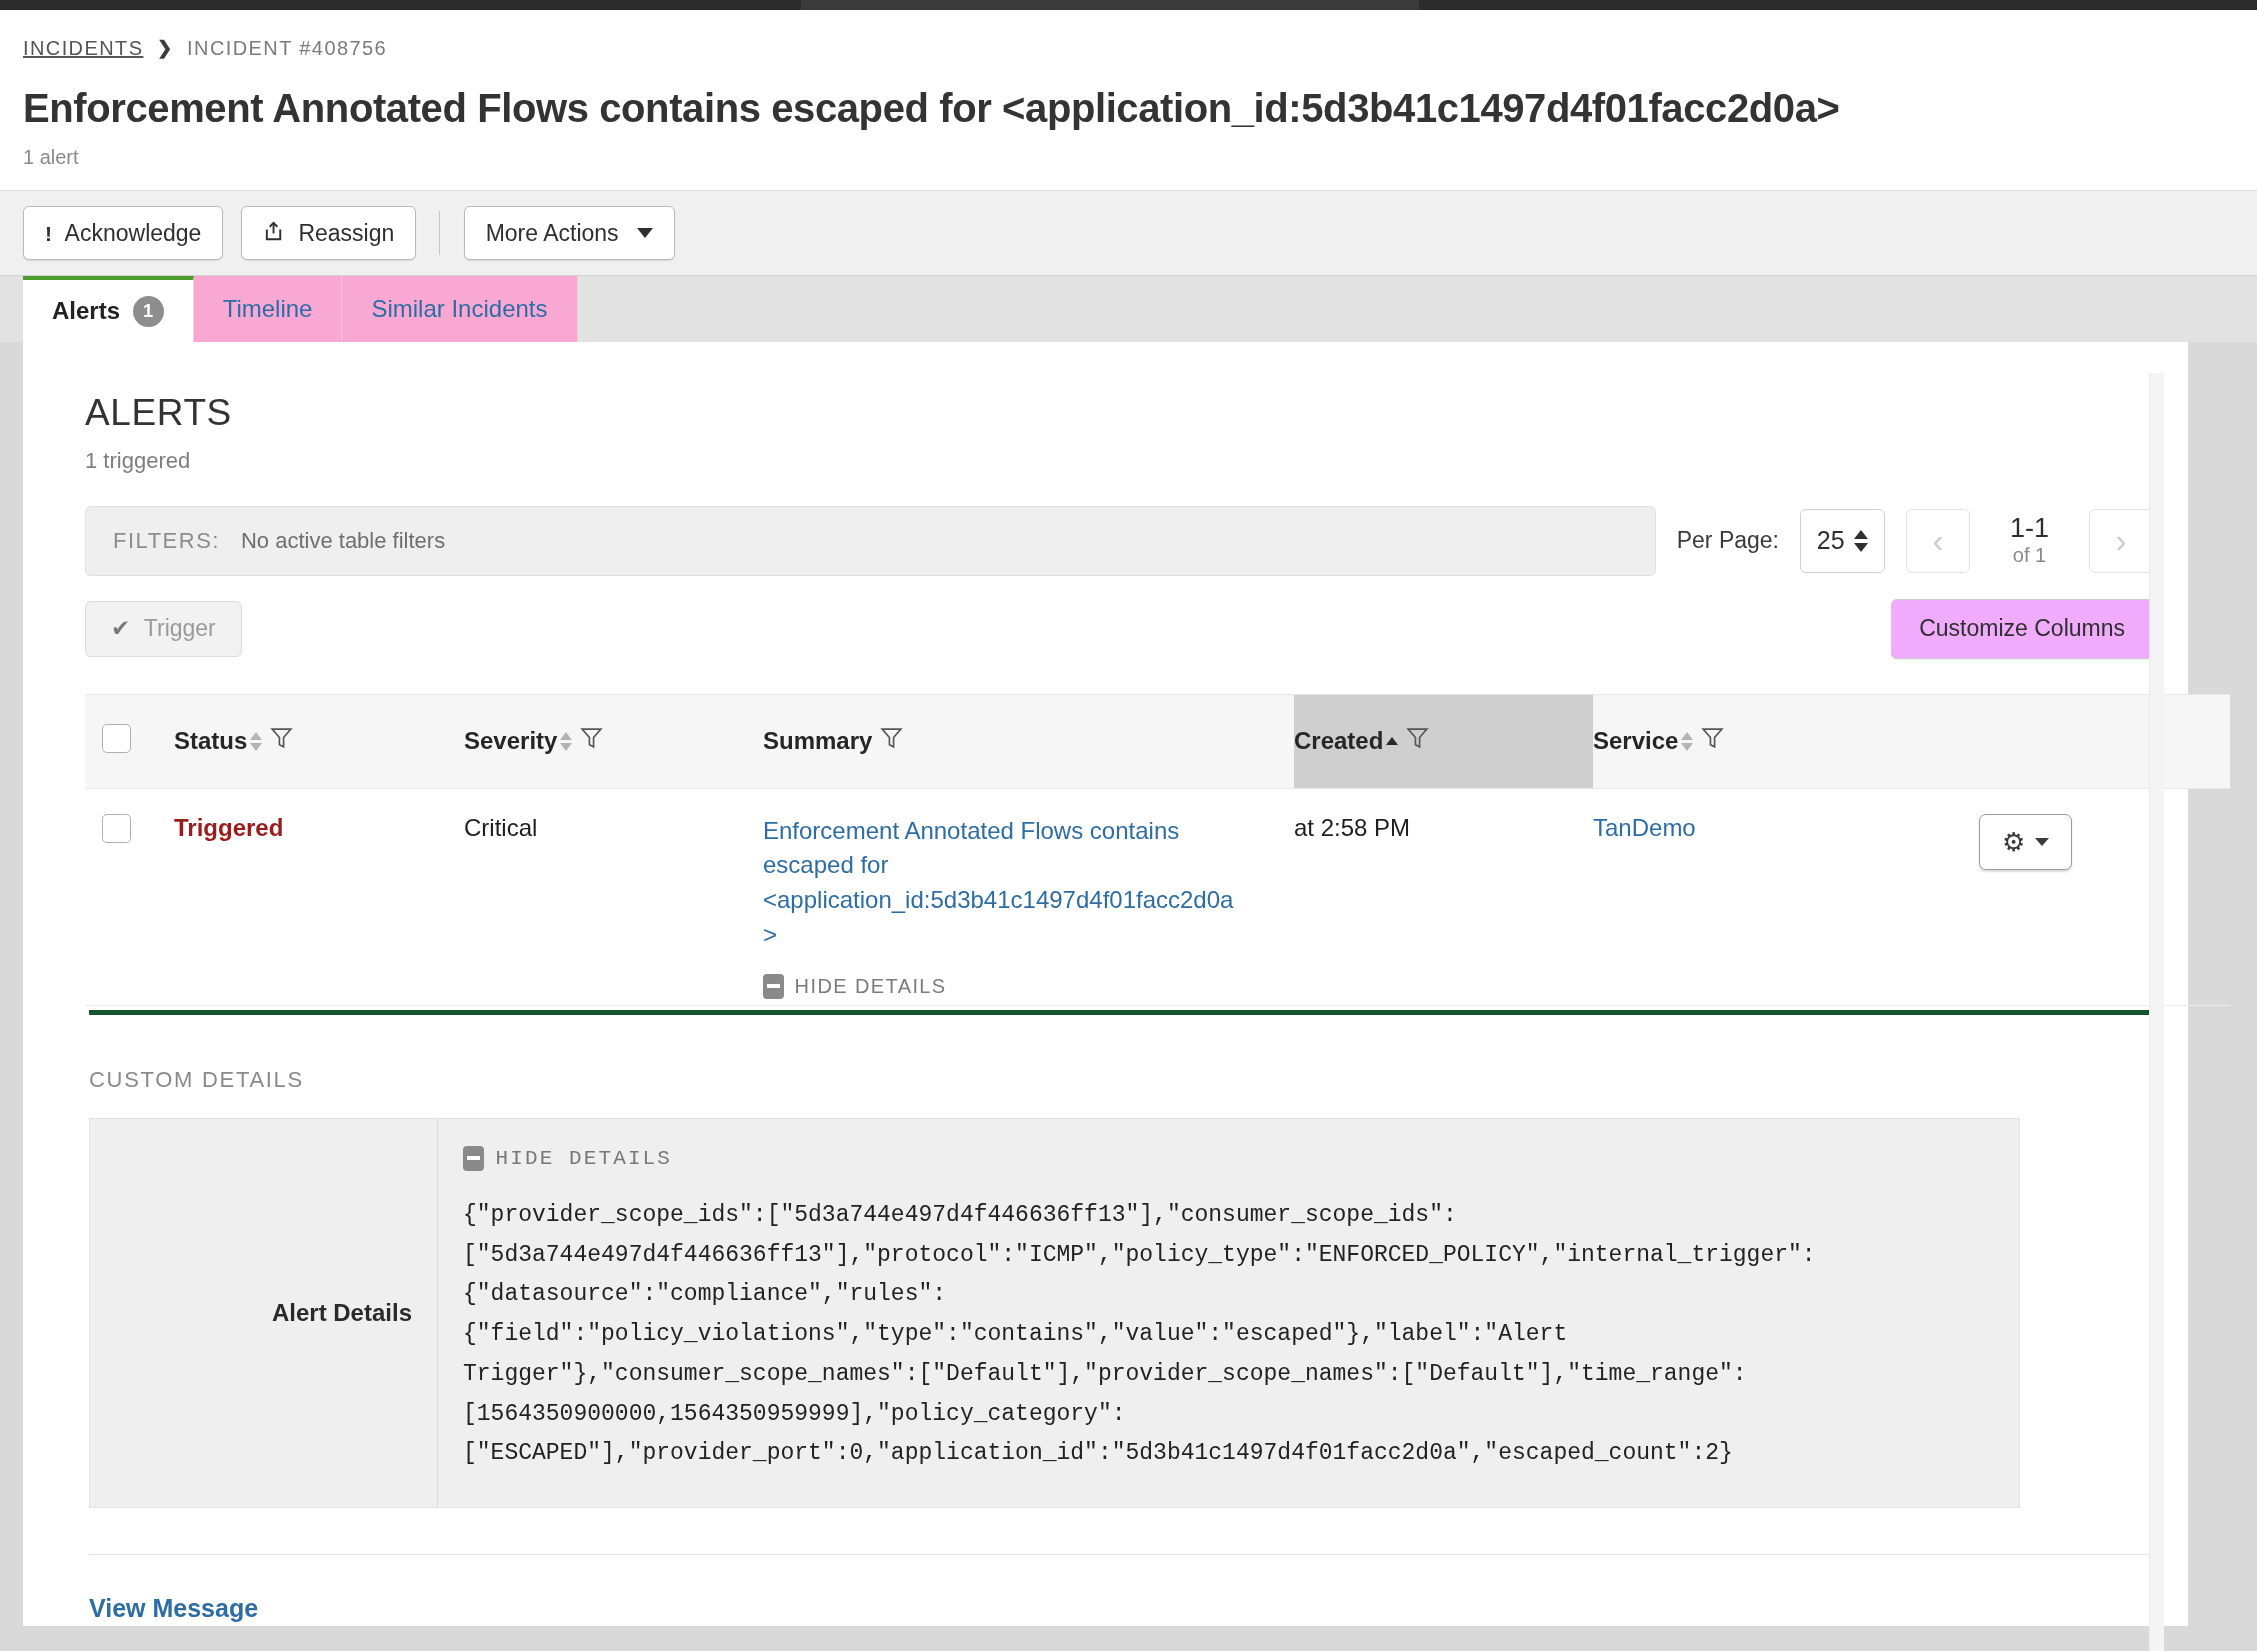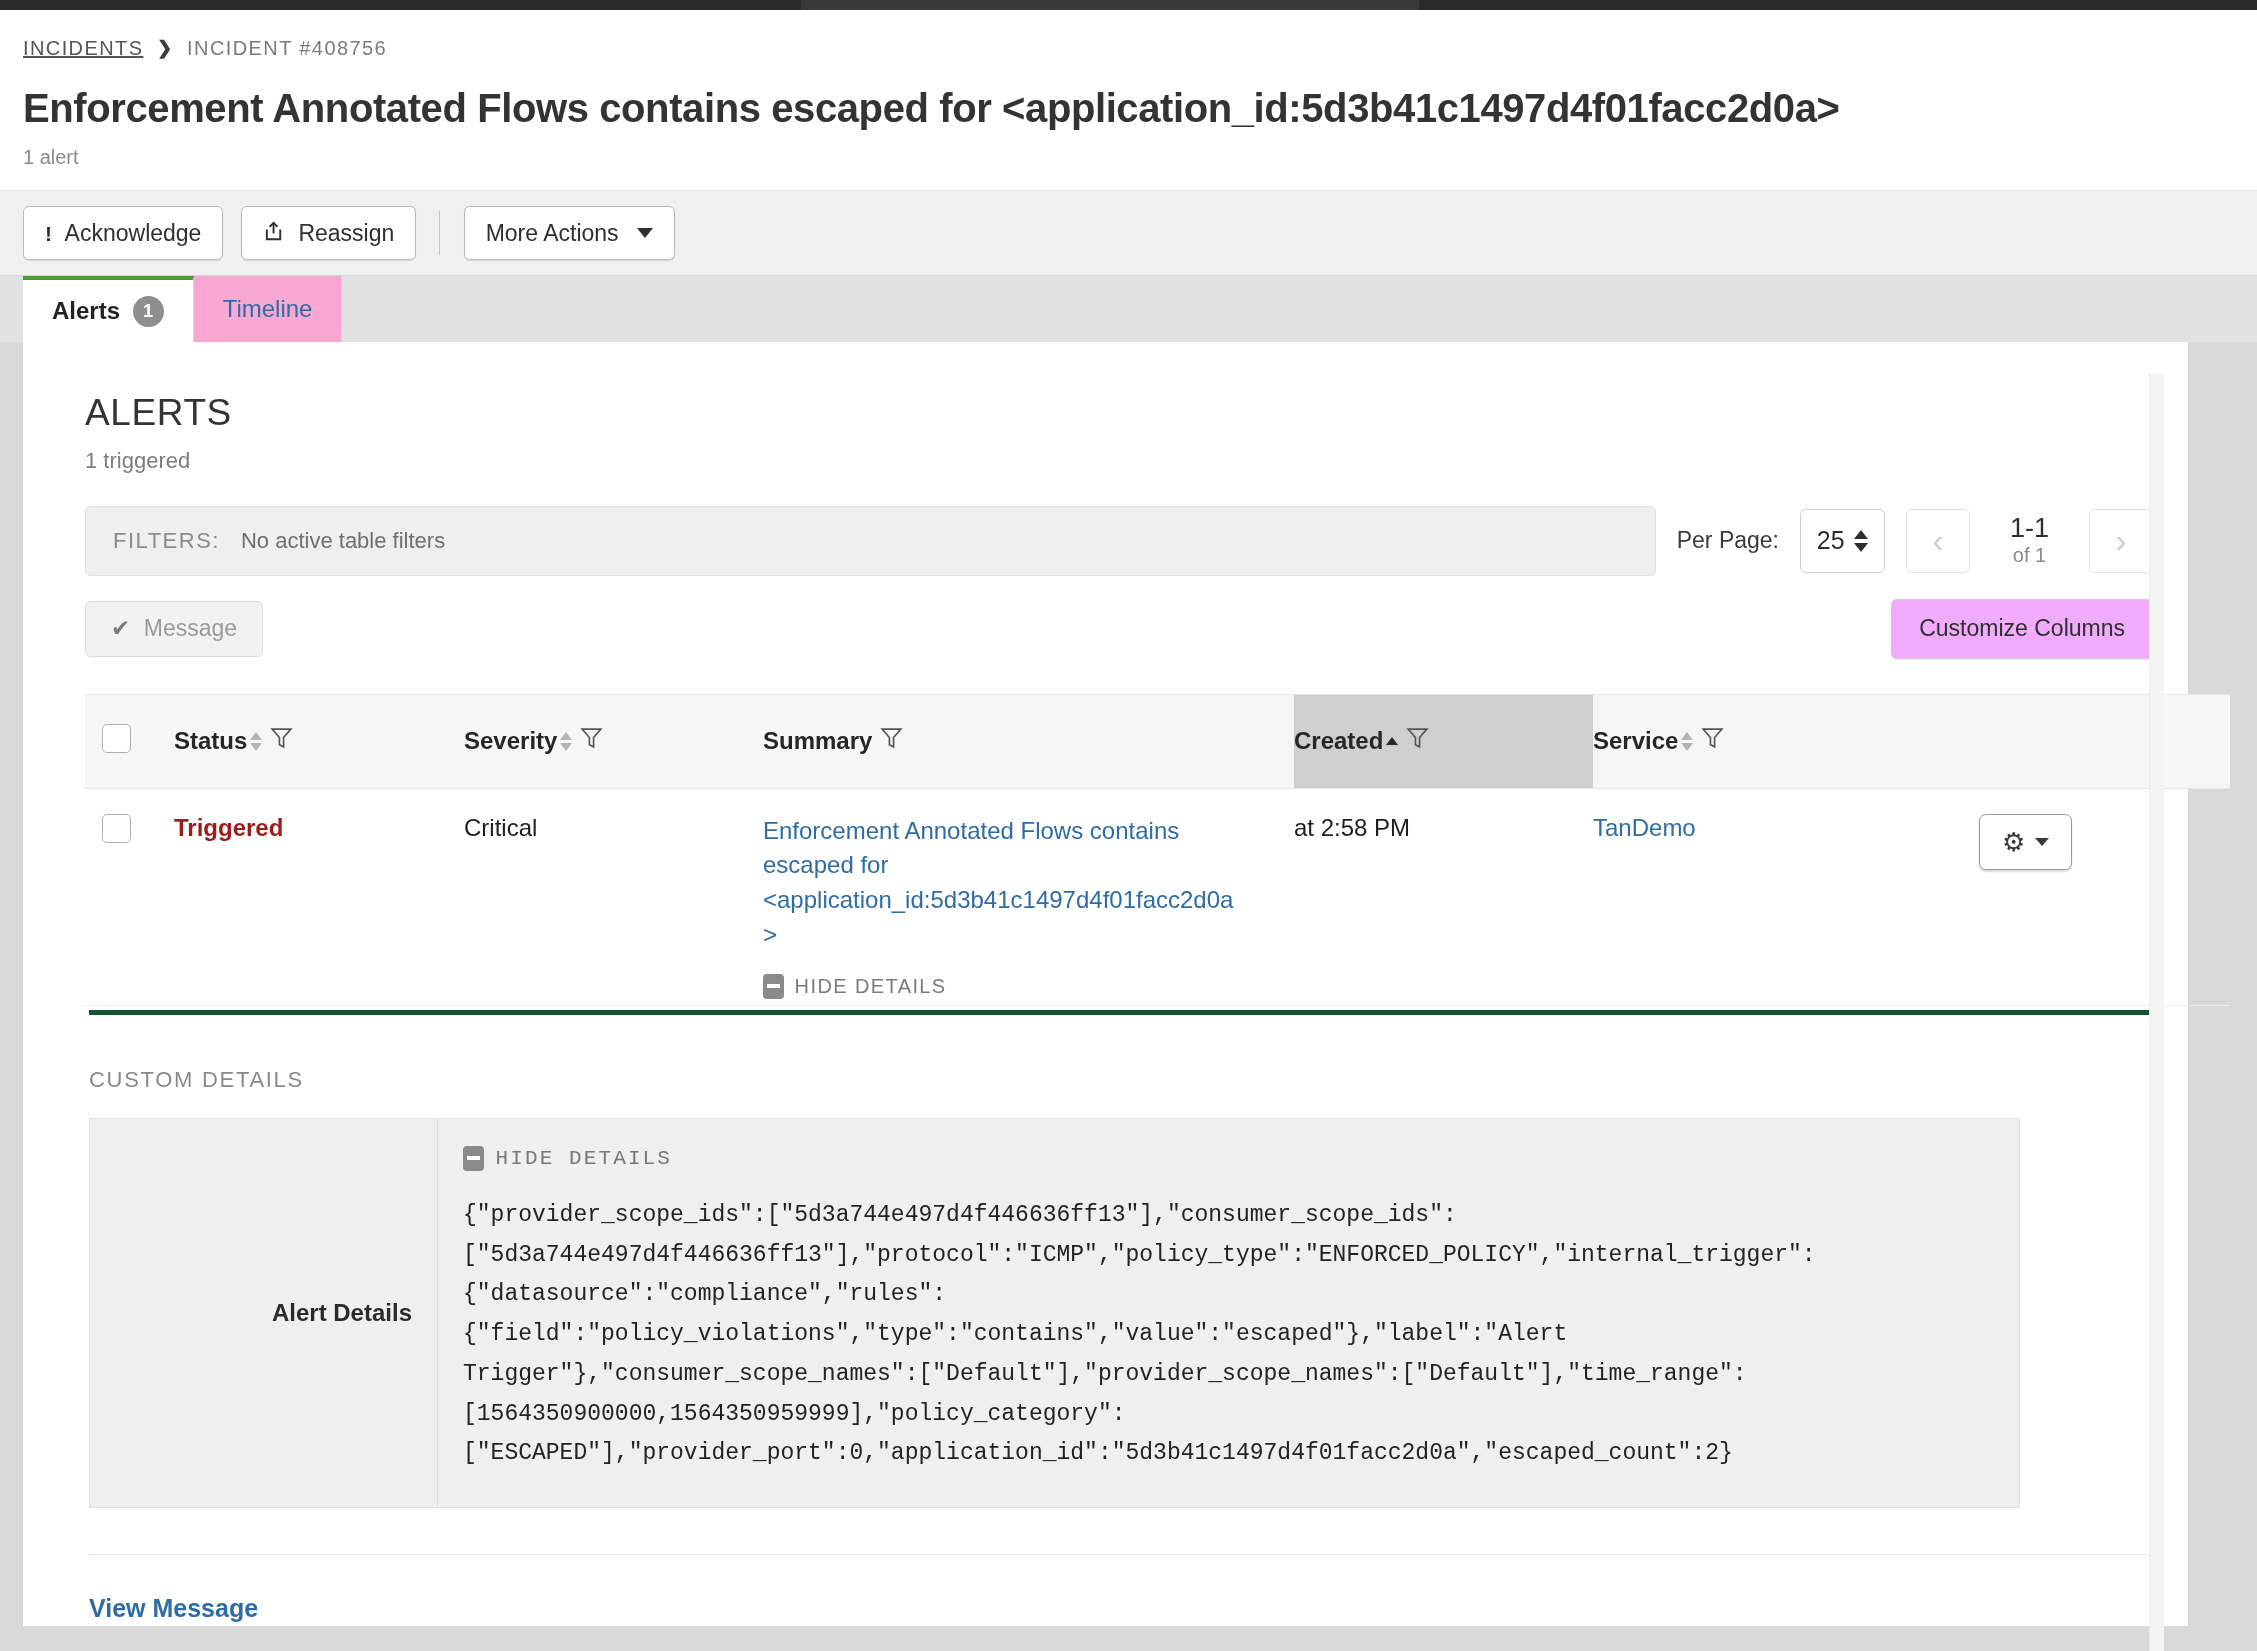--- a/index.html
+++ b/index.html
@@ -518,20 +518,23 @@
     </button>
   </div>
 
   <div class="tab-strip">
     <div class="tab active">
       <span>Alerts</span>
       <span class="tab-badge">1</span>
     </div>
     <div class="tab">
       <span>Timeline</span>
+    </div>
+    <div class="tab">
+      <span>Similar Incidents</span>
     </div>
     <div class="tab-notch"></div>
   </div>
 
   <div class="content-wrap">
     <div class="card">
 
       <div class="card-inner">
         <div class="section-title">ALERTS</div>
         <div class="section-sub">1 triggered</div>
@@ -557,21 +560,21 @@
             <span class="sub">of 1</span>
           </div>
           <div class="pg-btn">
             <span>›</span>
           </div>
         </div>
 
         <div class="resolve-row">
           <button class="btn-resolve">
             <span class="check-ico">✔</span>
-            <span>Message</span>
+            <span>Trigger</span>
           </button>
           <button class="btn-customize">Customize Columns</button>
         </div>
 
         <table class="alerts-table">
           <thead>
             <tr>
               <th class="col-chk">
                 <span class="chkbox"></span>
               </th>

